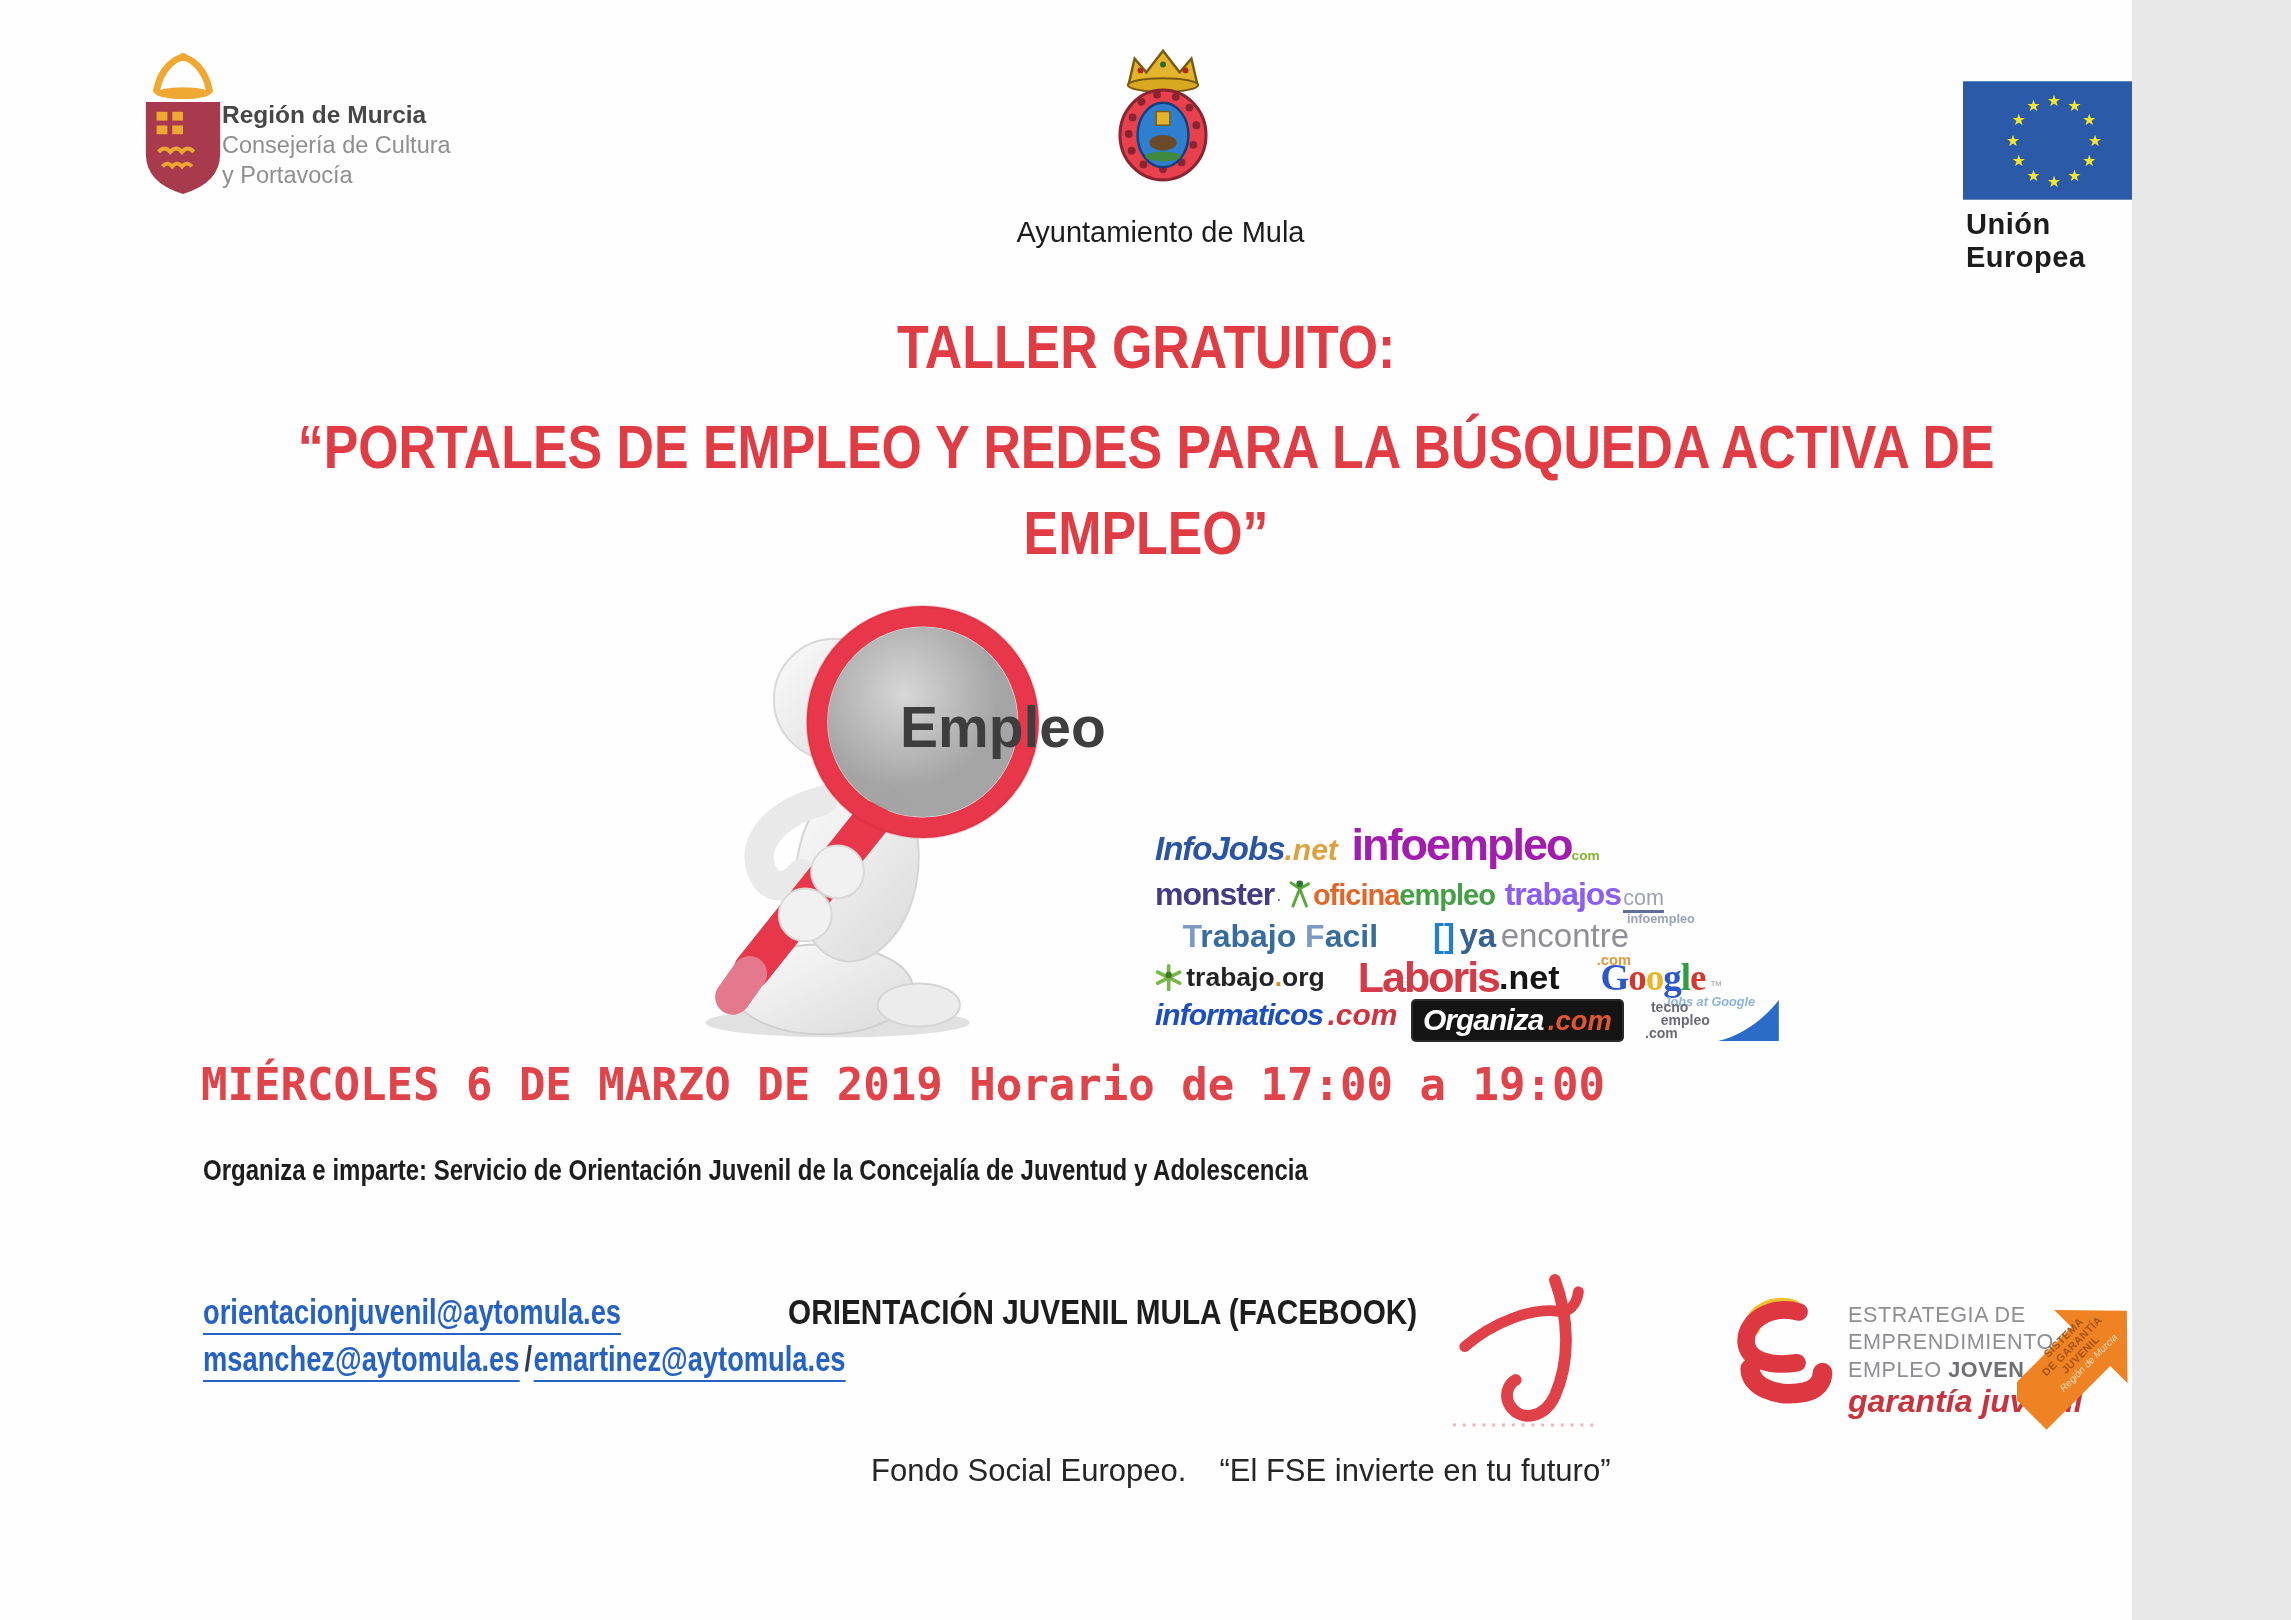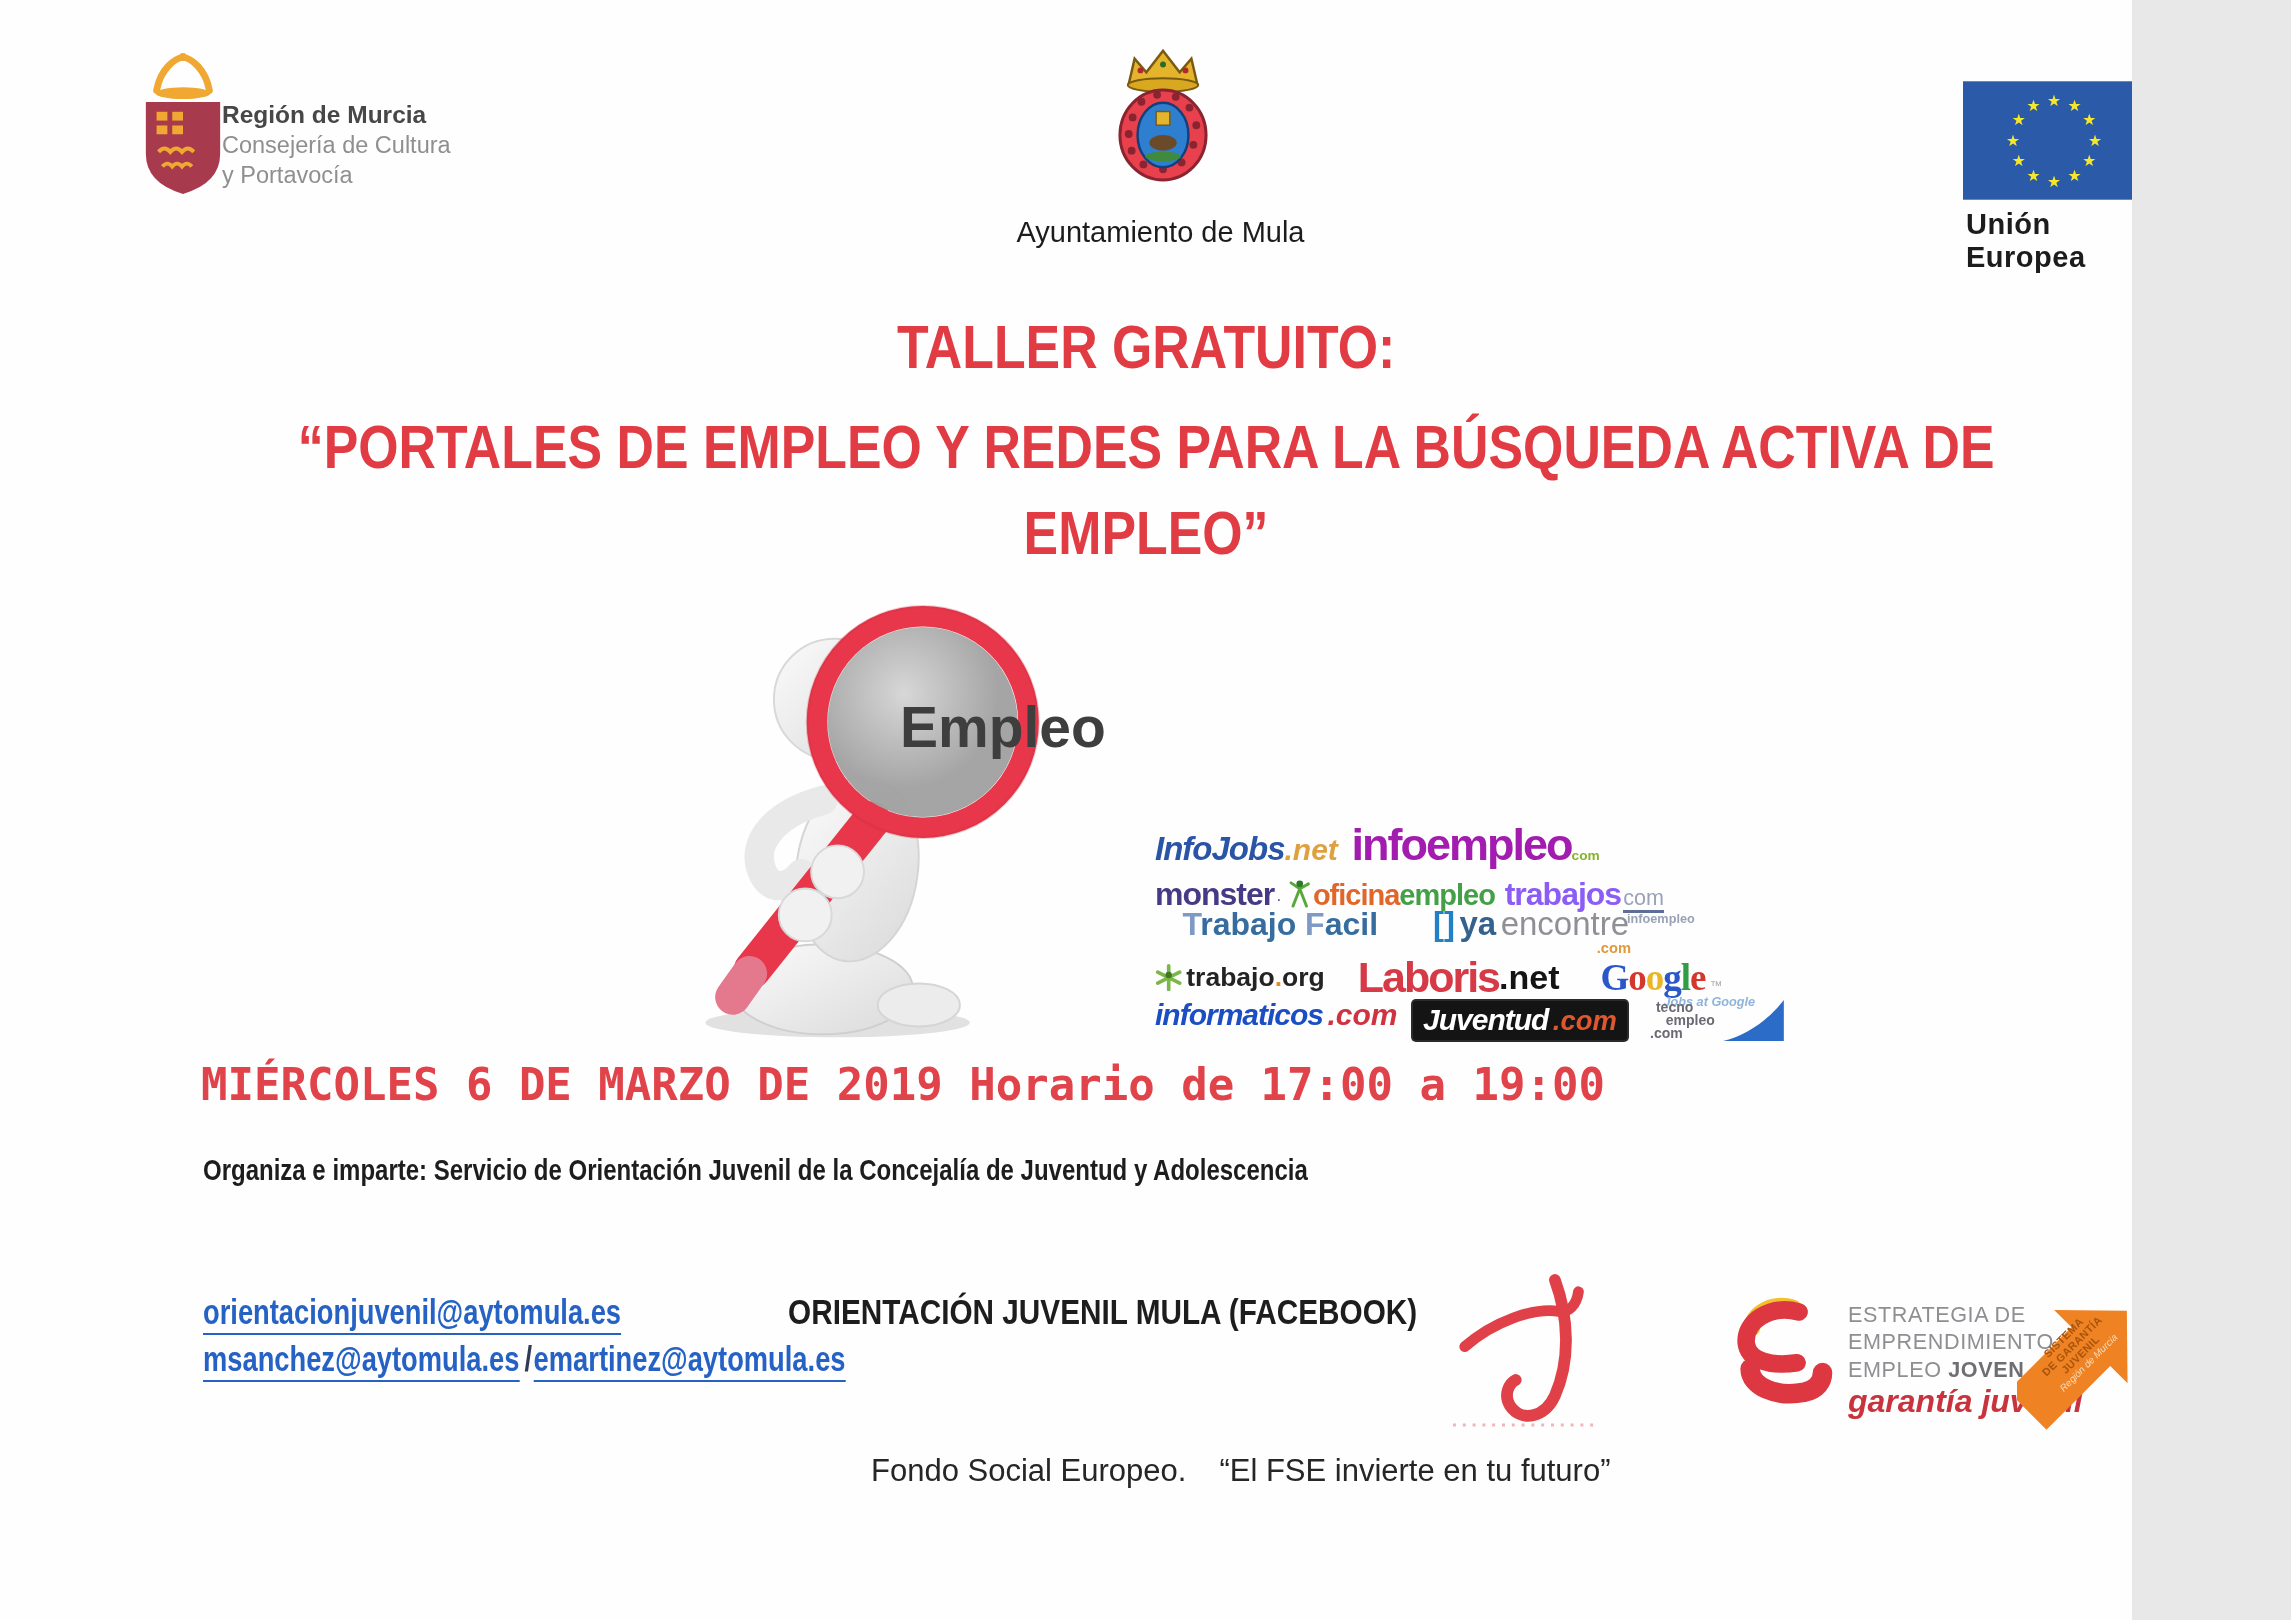--- a/index.html
+++ b/index.html
@@ -235,21 +235,21 @@
         <circle cx="13" cy="4" r="3.5" fill="#2f7a28"></circle>
       </svg>
       <span class="oficina">oficina</span>
       <span class="oempleo">empleo</span>
       <span class="trabajos">trabajos</span>
       <span style="position:relative;">
         <span class="trabajos-tld">com</span>
         <span class="hispavista" style="left:5.9px;top:27.4px;">infoempleo</span>
       </span>
     </div>
-    <div class="prow" style="top:80px;">
+    <div class="prow" style="top:92px;">
       <span class="tfacil" style="margin-left:27.4px;"><span class="tfcap">T</span><span>rabajo </span><span class="tfcap">F</span><span>acil</span></span>
       <span style="position:relative;">
         <span class="brackets">[]</span>
         <span class="ya">ya</span>
         <span class="encontre">encontre</span>
         <span class="ya-tld" style="right:-2px;top:35px;">.com</span>
       </span>
     </div>
     <div class="prow" style="top:131px;align-items:center;">
       <svg width="27.4" height="27.4" viewBox="0 0 30 30" style="margin-right:3.9px;">
@@ -264,21 +264,21 @@
         <span class="google-mark">™</span>
         <span class="google-sub" style="left:63px;top:39px;">Jobs at Google</span>
       </span>
     </div>
     <div class="prow" style="top:173px;align-items:center;">
       <span style="align-self:baseline;">
         <span class="informaticos">informaticos</span>
         <span class="informaticos-tld">.com</span>
       </span>
       <span class="tecnojobs-box">
-        <span class="tecnojobs">Juventud</span>
+        <span class="tecnojobs">Organiza</span>
         <span class="tecnojobs-tld">.com</span>
       </span>
       <span class="tecnoempleo">
         <div class="te1">tecno</div>
         <div class="te2">empleo</div>
         <div class="te3">.com</div>
       </span>
       <svg width="65" height="45" viewBox="0 0 66 46" style="margin-left:5.9px;">
         <path d="M2 44 C 28 38, 50 20, 64 2 L 64 44 Z" fill="#2a6cc8"></path>
       </svg>

